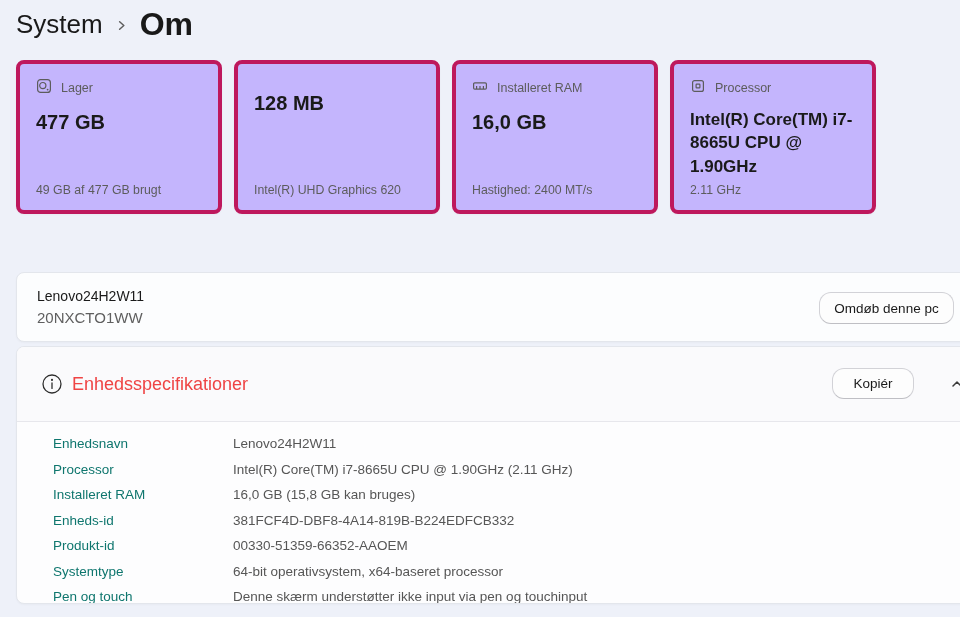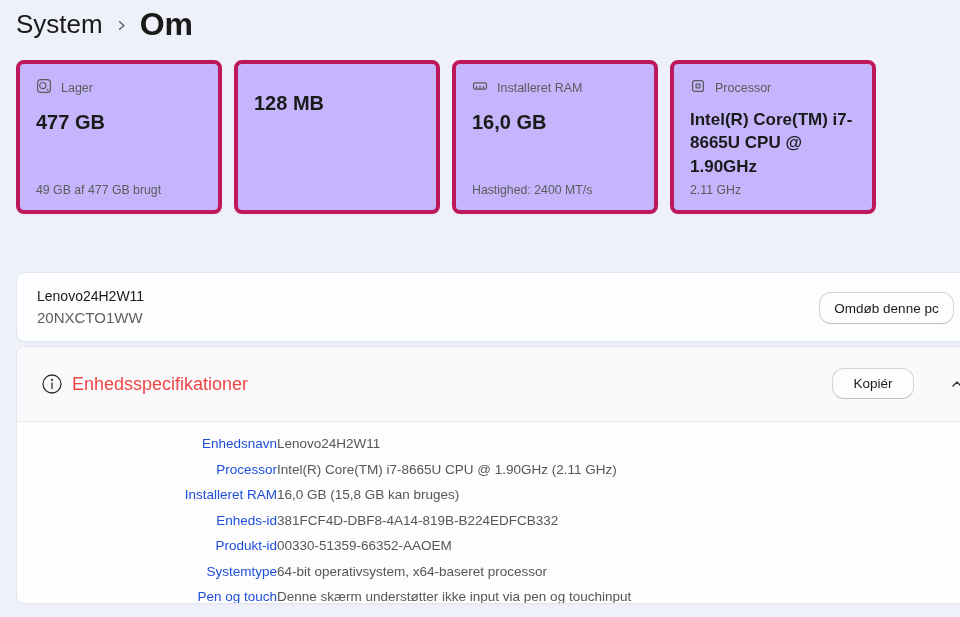--- a/index.html
+++ b/index.html
@@ -37,21 +37,21 @@
              border:1px solid #e3e6ec;border-radius:8px;box-sizing:border-box;overflow:hidden;
              box-shadow:0 1px 2px rgba(0,0,0,0.03);}
   .spec-head{position:relative;height:74px;background:#fafafc;border-bottom:1px solid #e7e7ec;cursor:pointer;}
   .spec-info-icon{position:absolute;left:24px;top:26px;color:#2f2f2f;}
   .spec-title{position:absolute;left:55px;top:50%;transform:translateY(-50%);font-size:18px;color:#ef4444;}
   .copy-btn{position:absolute;left:815px;top:21px;width:82px;height:31px;}
   .spec-chevron{position:absolute;left:932px;top:29px;color:#3a3a3a;cursor:pointer;}
 
   .spec-rows{padding-top:9px;}
   .spec-row{height:25.5px;display:flex;align-items:center;font-size:13.5px;}
-  .spec-label{flex:none;width:180px;padding-left:80px;color:#1d4ed8;text-align:right;}
+  .spec-label{flex:none;width:180px;padding-left:36px;color:#0f766e;}
   .spec-value{color:#565656;white-space:nowrap;}
 </style>
 </head>
 <body>
 
 <div id="screen">
 
   <div class="breadcrumb">
     <span class="crumb-root">System</span>
     <span class="crumb-sep">
@@ -72,20 +72,21 @@
           </svg>
       </span>
       <span>Lager</span>
     </div>
     <div class="card-value">477 GB</div>
     <div class="card-caption">49 GB af 477 GB brugt</div>
   </div>
 
   <div class="card" style="left:234px;">
     <div class="card-value">128 MB</div>
+    <div class="card-caption">Intel(R) UHD Graphics 620</div>
   </div>
 
   <div class="card" style="left:452px;">
     <div class="card-head">
       <span>
         <svg width="16" height="16" viewBox="0 0 16 16" fill="none" stroke="#5c5c5c" stroke-width="1.2">
             <rect x="1.6" y="4.8" width="12.8" height="6.4" rx="1.2"></rect>
             <line x1="4.6" y1="8" x2="4.6" y2="11"></line>
             <line x1="8" y1="8" x2="8" y2="11"></line>
             <line x1="11.4" y1="8" x2="11.4" y2="11"></line>

